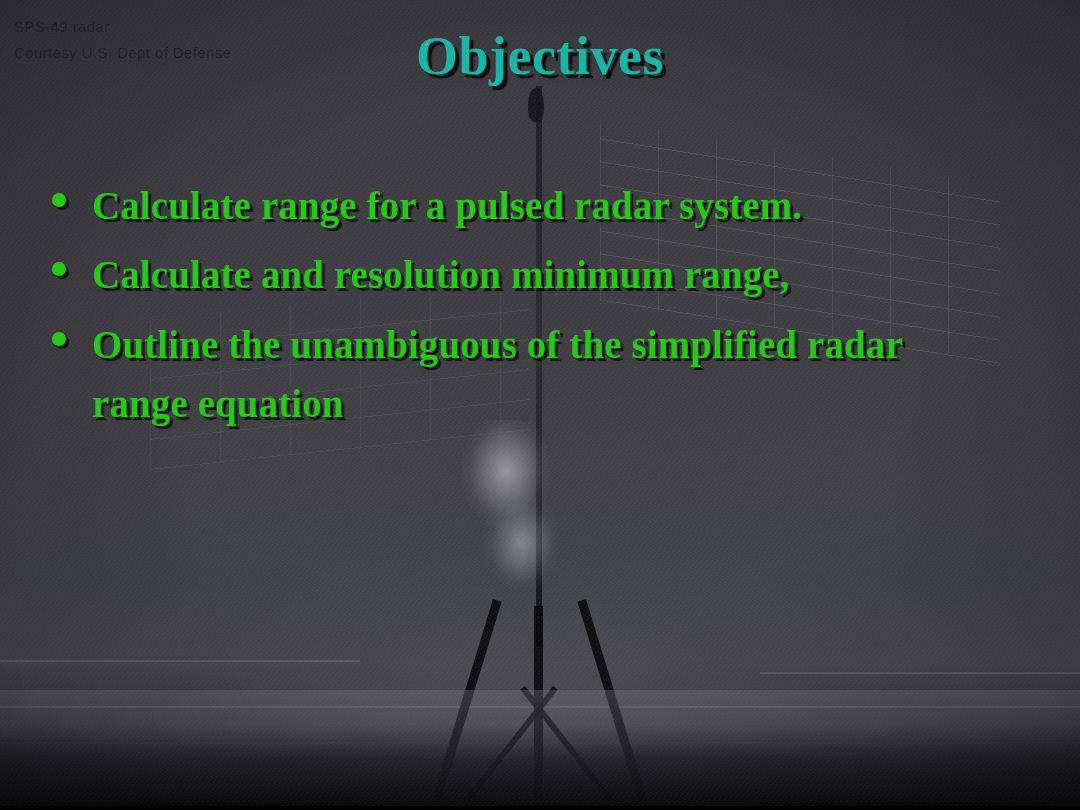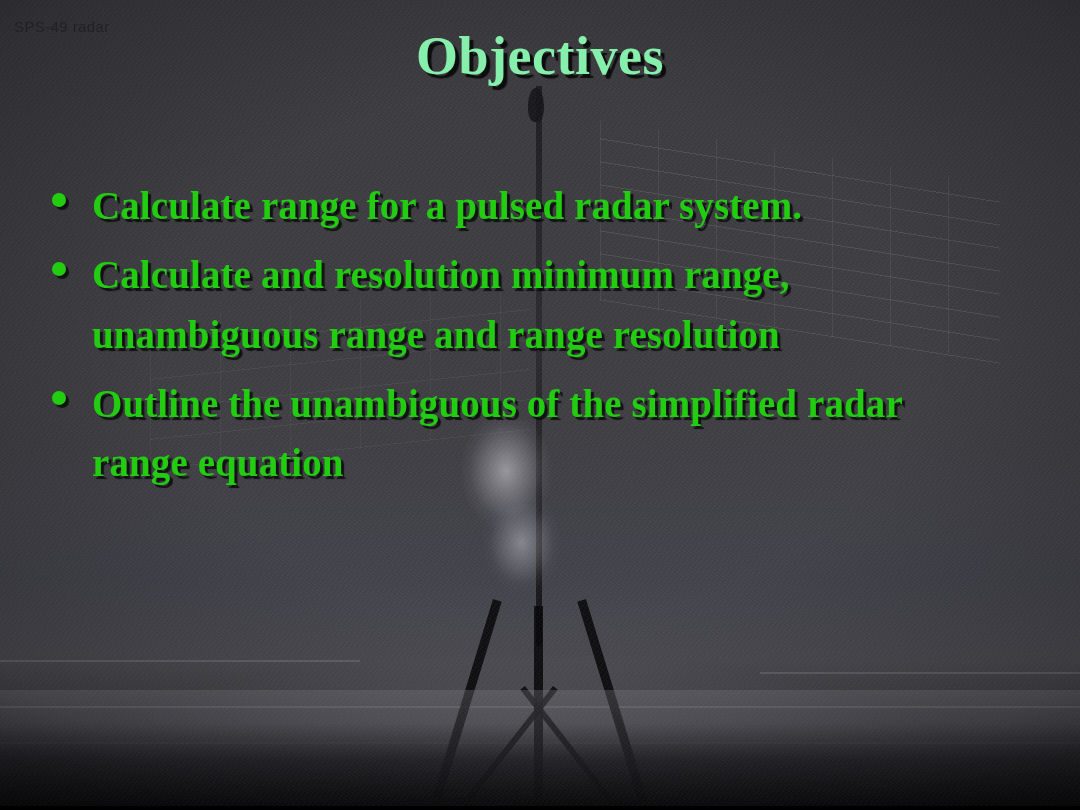--- a/index.html
+++ b/index.html
@@ -175,21 +175,21 @@
 
   
   .title {
     position: absolute;
     left: 0;
     right: 0;
     top: 28px;
     text-align: center;
     font-size: 54px;
     font-weight: bold;
-    color: #86efac;
+    color: #14b8a6;
     text-shadow: 4px 4px 1px rgba(0,0,0,0.78);
     letter-spacing: 0.5px;
     line-height: 1.05;
   }
 
   
   .body {
     position: absolute;
     left: 42px;
     top: 176px;
@@ -247,38 +247,38 @@
       <div class="bg-leg" style="left:612px;height:150px;transform:rotate(-38deg);width:6px;"></div>
     </div>
 
     <div class="bg-deck"></div>
     <div class="bg-noise"></div>
     <div class="bg-vignette"></div>
   </div>
 
   <div class="watermark">
     <div>SPS-49 radar</div>
+    <div>Courtesy  U.S. Dept of Defense</div>
   </div>
 
   <div class="title">Objectives</div>
 
   <div class="body">
 
     <div class="bullet-row">
       <span class="bullet-marker"></span>
       <span class="bullet-text">
         <span class="ln">Calculate range for a pulsed radar system.</span>
       </span>
     </div>
 
     <div class="bullet-row">
       <span class="bullet-marker"></span>
       <span class="bullet-text">
         <span class="ln">Calculate and resolution minimum range,</span>
-        <span class="ln">unambiguous range and range resolution</span>
       </span>
     </div>
 
     <div class="bullet-row">
       <span class="bullet-marker"></span>
       <span class="bullet-text">
         <span class="ln">Outline the unambiguous of the simplified radar</span>
         <span class="ln">range equation</span>
       </span>
     </div>

